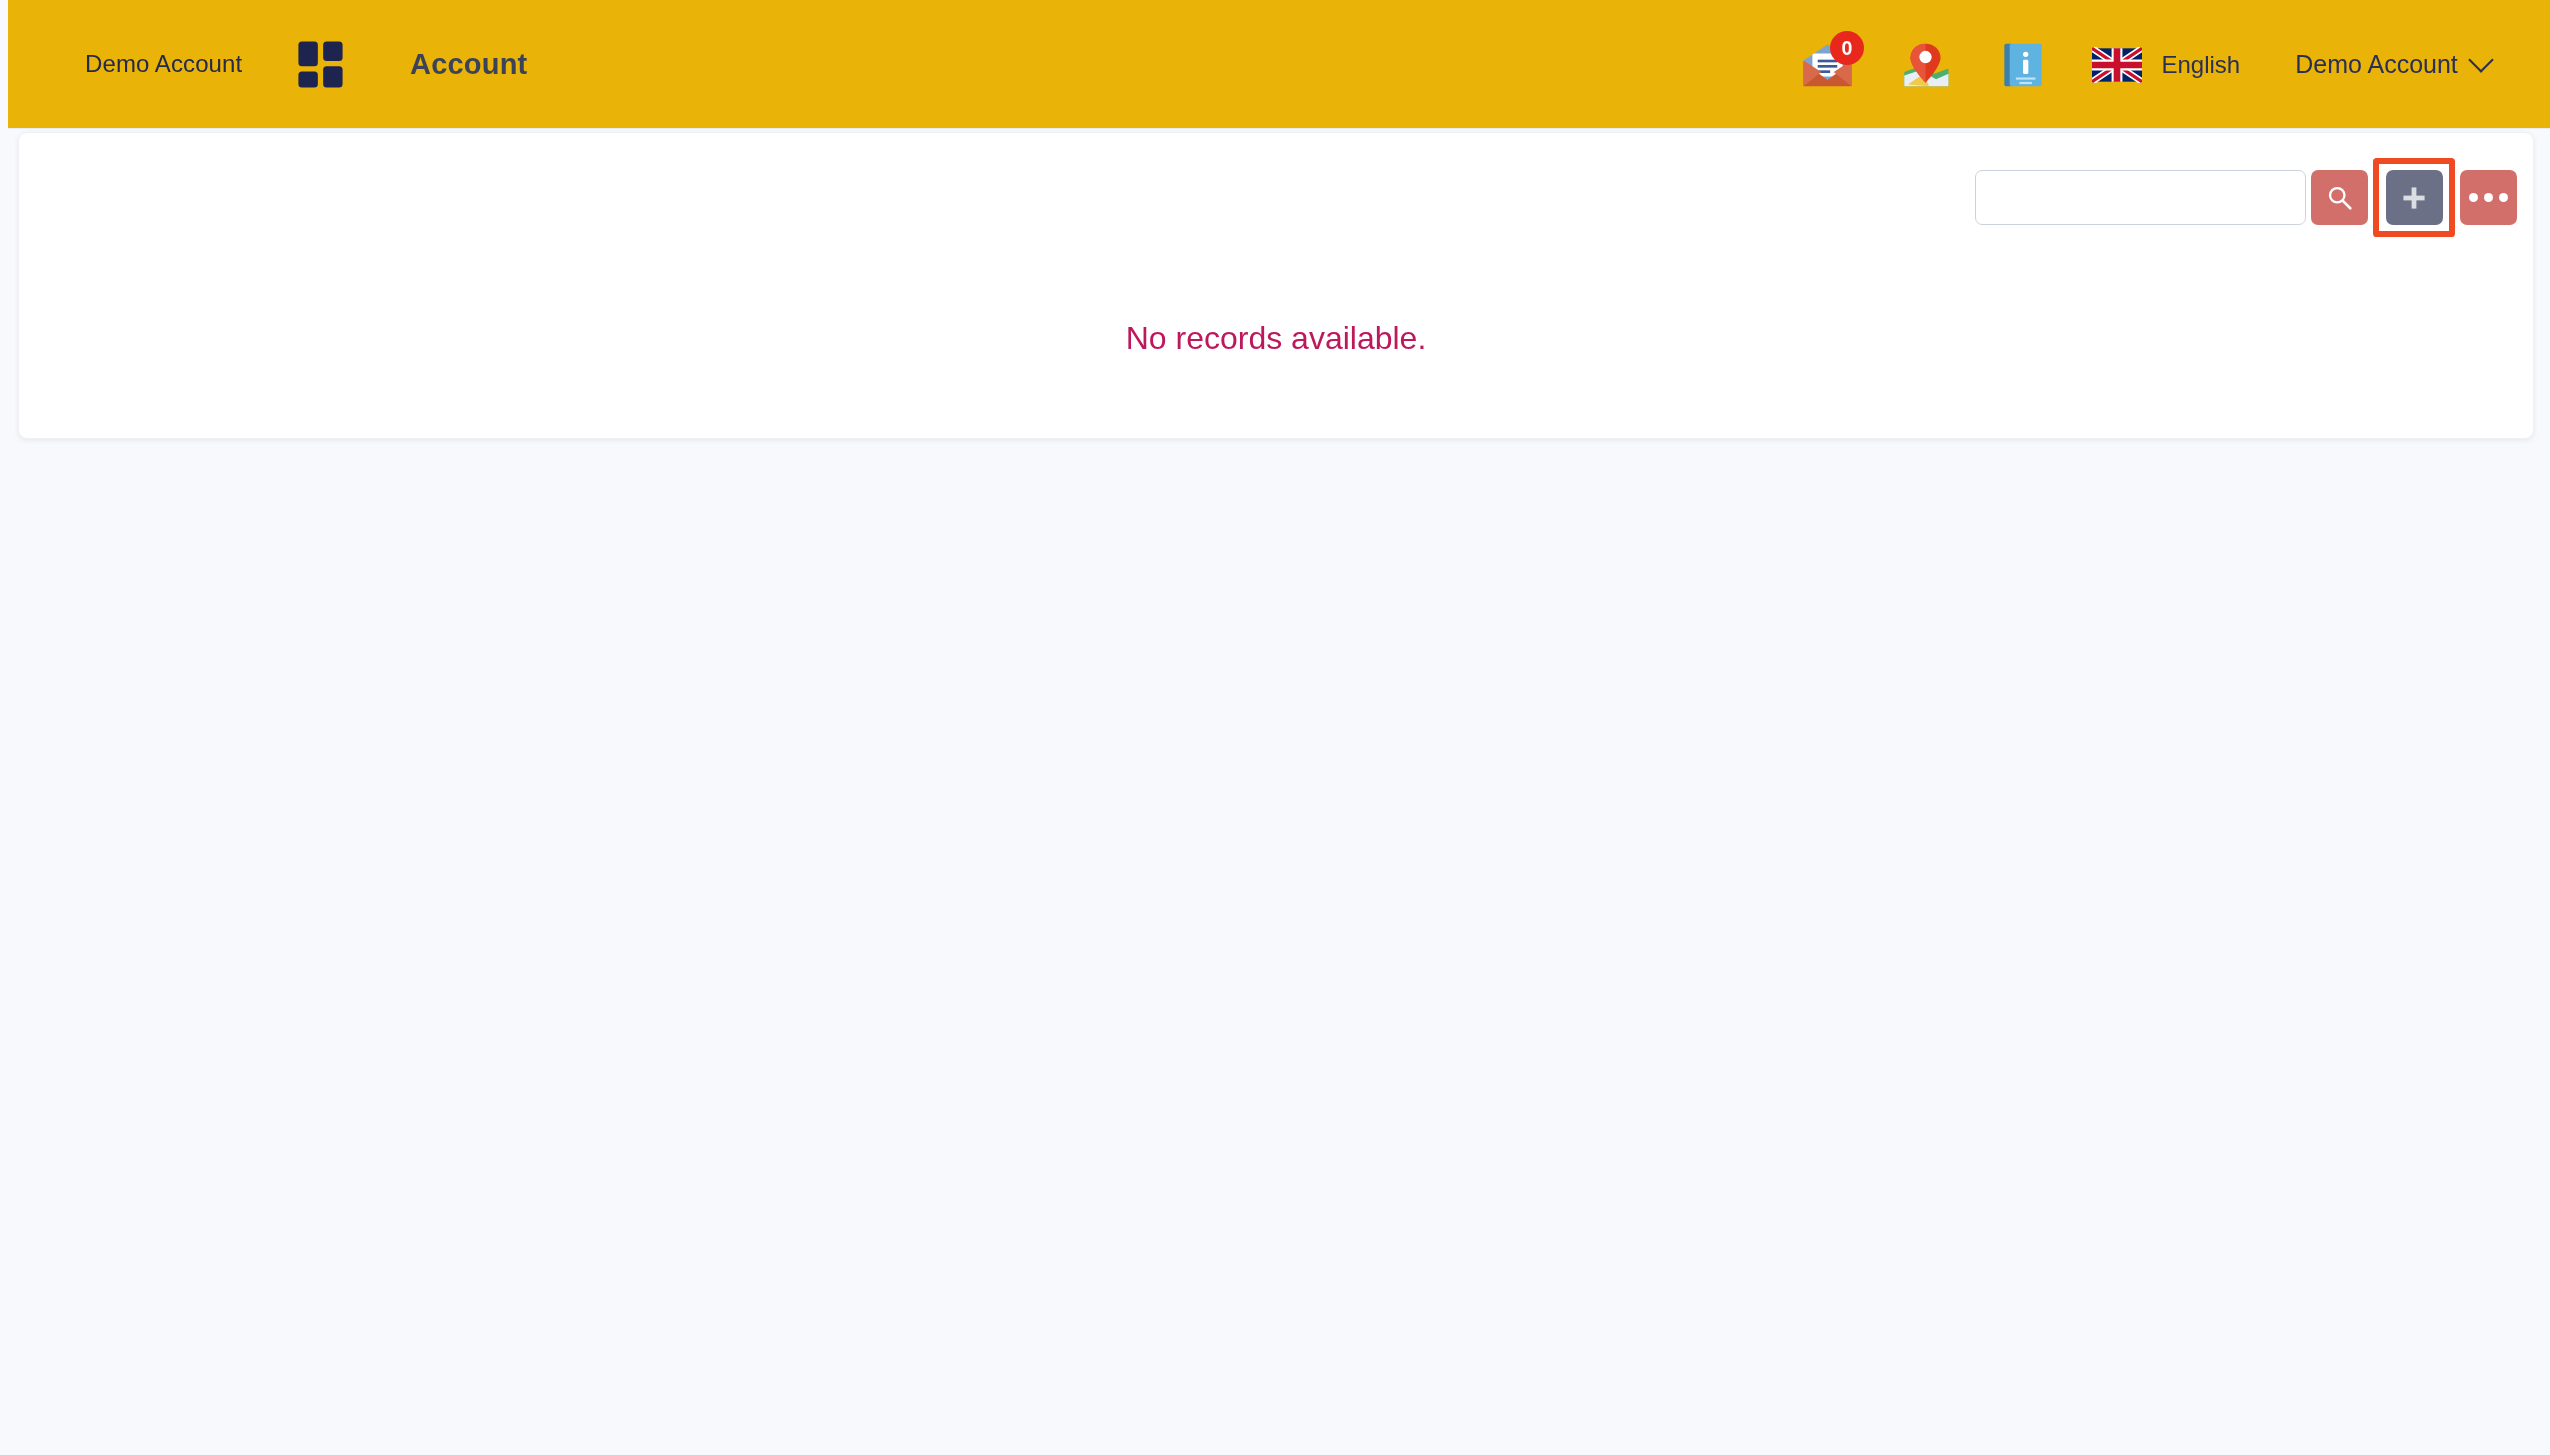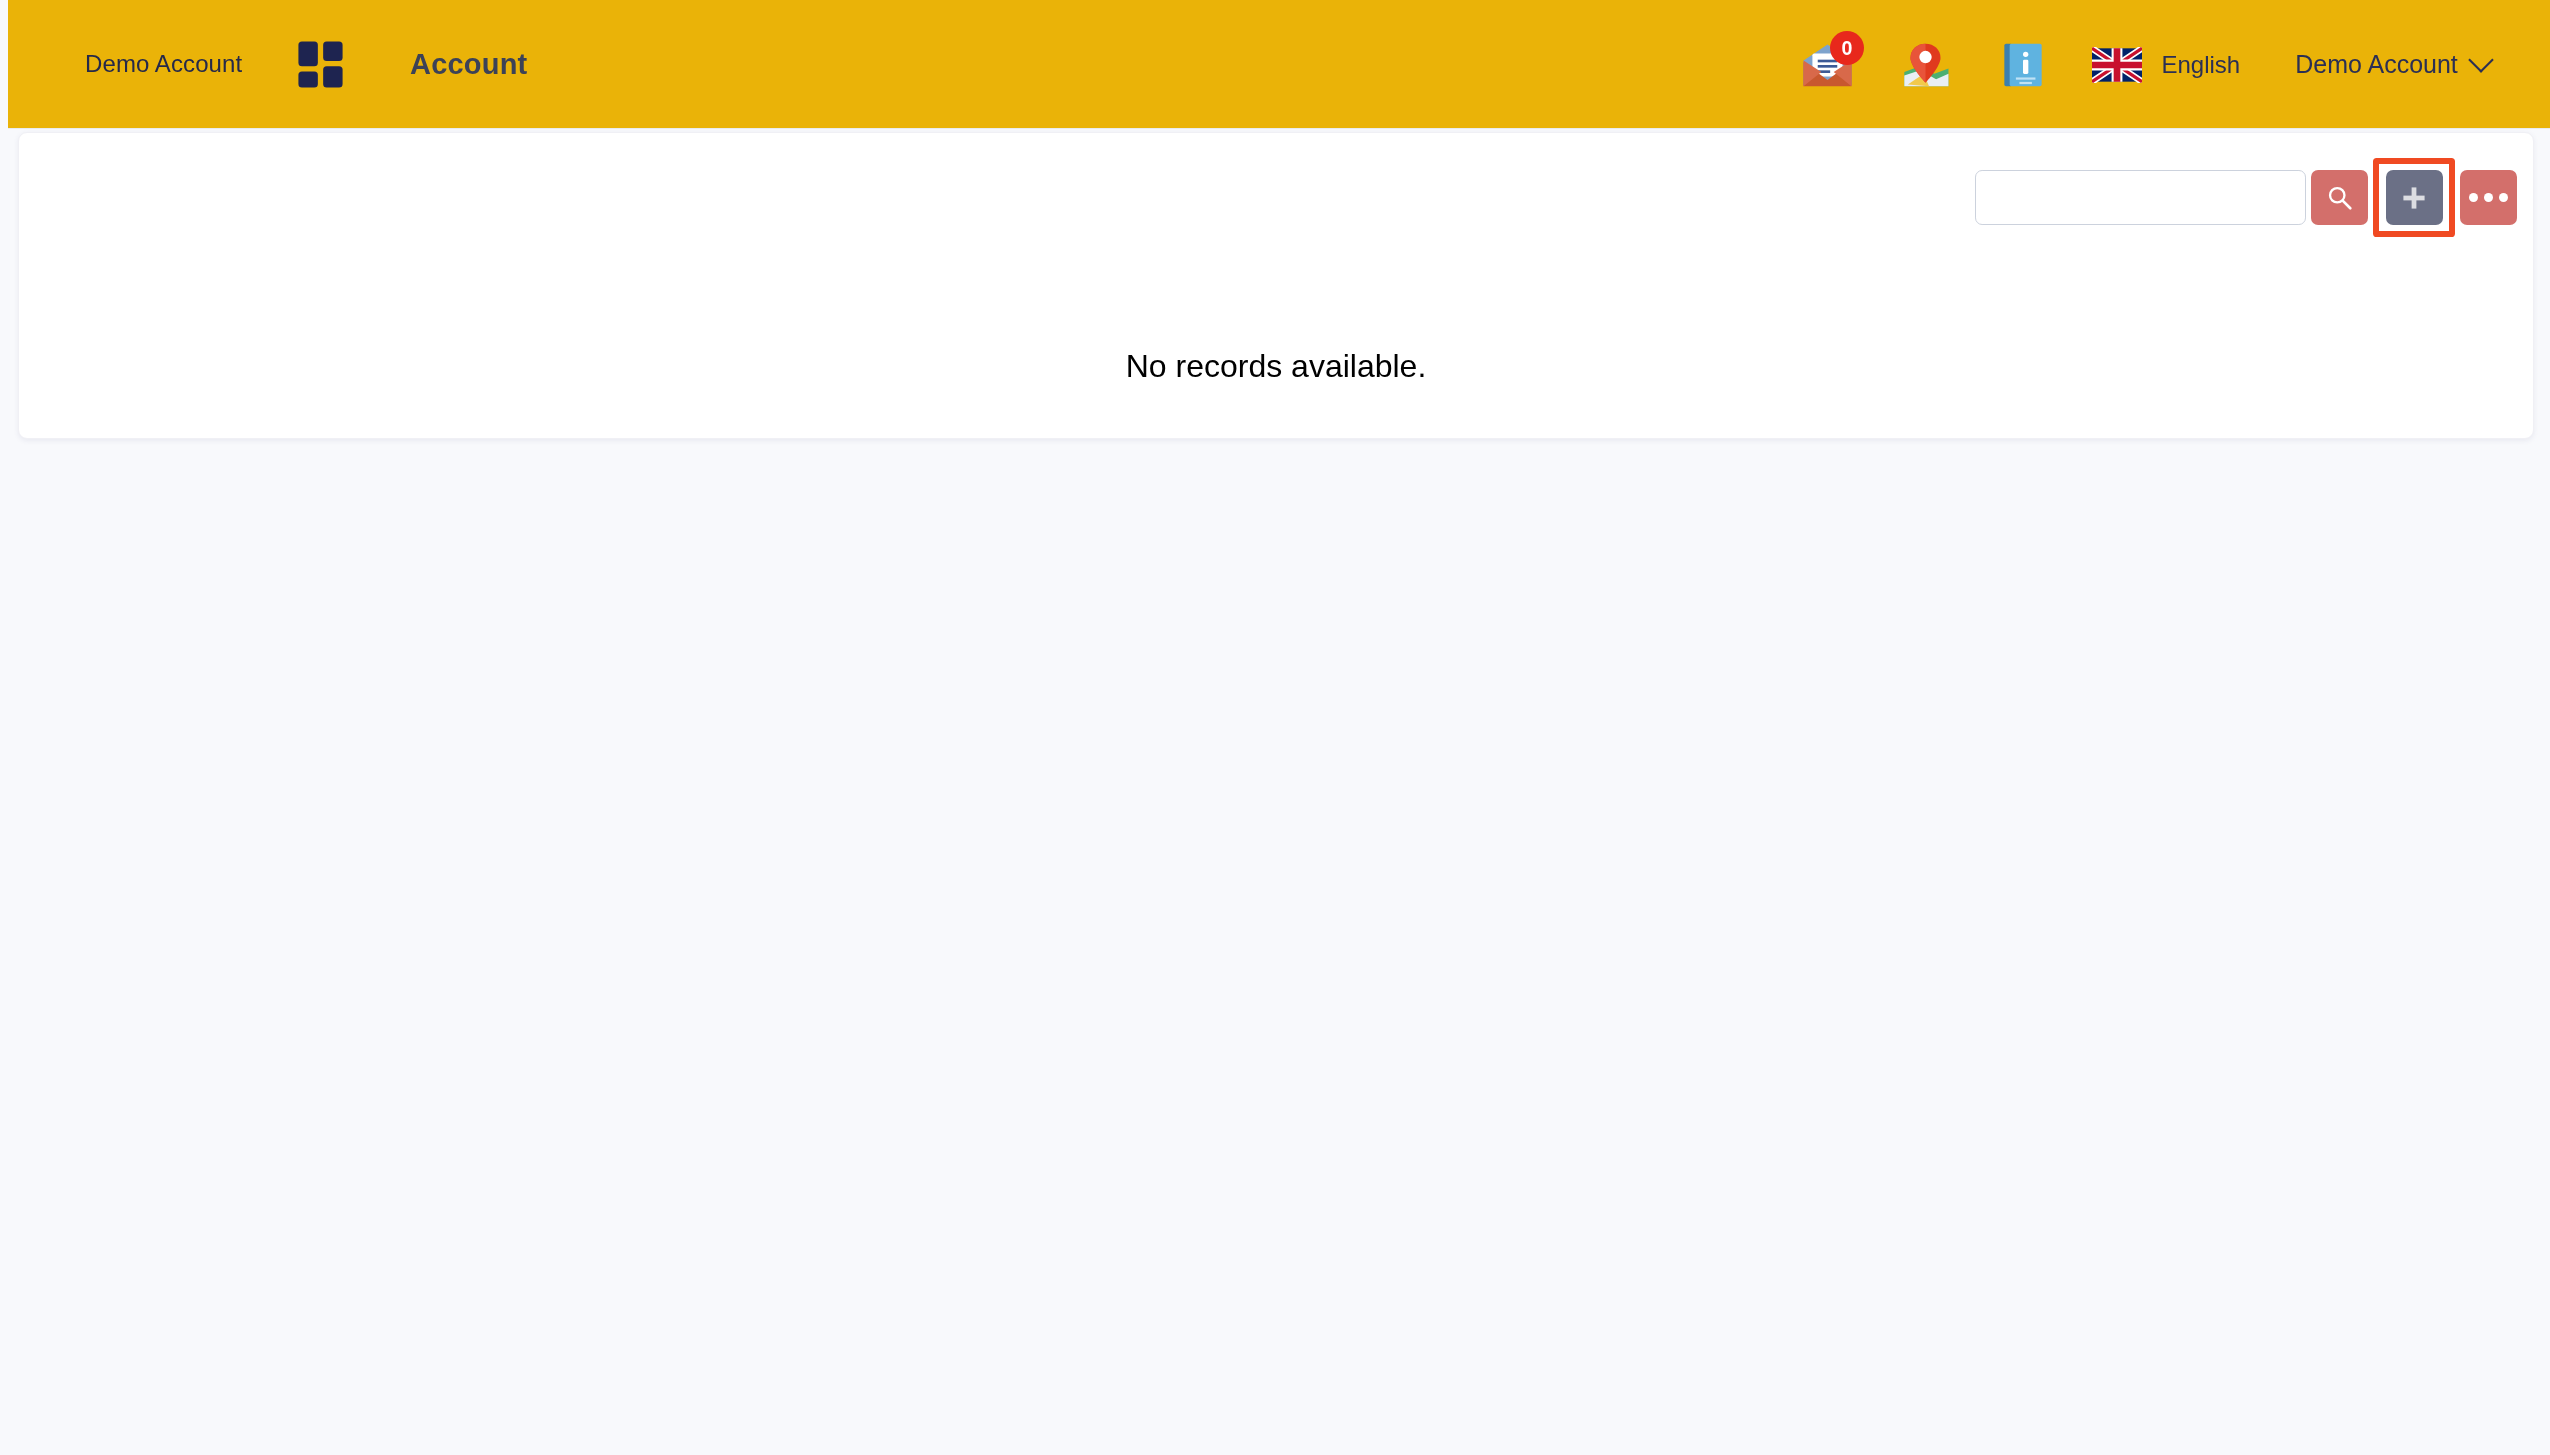--- a/index.html
+++ b/index.html
@@ -160,22 +160,21 @@
   .dots { display: flex; gap: 6.2px; }
   .dots i { width: 9px; height: 9px; border-radius: 50%; background: #fff; display: block; }
 
   .empty-msg {
     position: absolute;
     left: 0;
     top: 187px;
     width: 100%;
     text-align: center;
     font-size: 32px;
-    color: #000000;
-    margin-top: 28px;
+    color: #be185d;
   }
 </style>
 </head>
 <body>
 
 <div class="topbar">
 
   <div class="brand-name">Demo Account</div>
 
   <div class="grid-icon">

